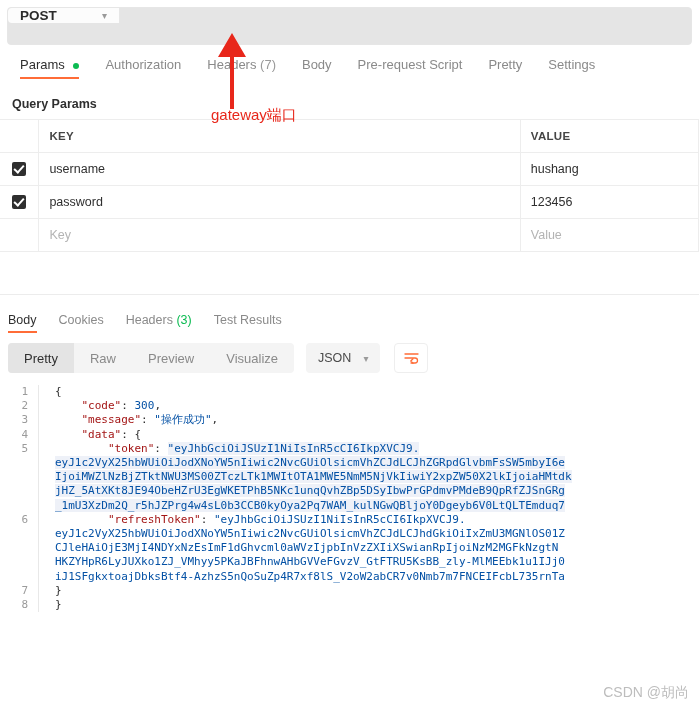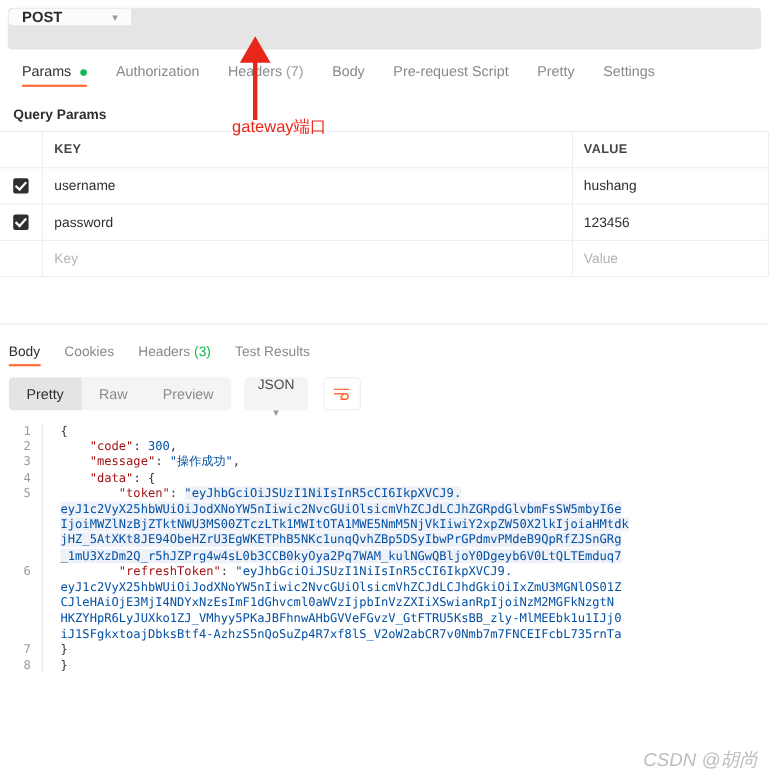--- a/index.html
+++ b/index.html
@@ -130,21 +130,21 @@
   }
   .seg-item {
     display: flex; align-items: center; padding: 0 16px;
     font-size: 13px; color: #8a8a8a;
   }
   .seg-item.active { background: #e4e4e4; color: #2f2f2f; }
   .fmt {
     display: flex; align-items: center; gap: 12px;
     height: 30px; padding: 0 12px;
     background: #f4f4f4; border-radius: 4px;
-    font-size: 12.5px; color: #4a4a4a; margin-left: 4px; flex-direction: column;
+    font-size: 12.5px; color: #4a4a4a; margin-left: 4px;
   }
   .wrapbtn {
     width: 34px; height: 30px; border: 1px solid #eee; border-radius: 4px;
     display: flex; align-items: center; justify-content: center;
     margin-left: 6px;
   }
 
   
   .code {
     position: relative;
@@ -178,21 +178,21 @@
   .anno-text {
     position: absolute; left: 211px; top: 99px;
     font-size: 15px; color: #e8271b;
     font-family: "Liberation Sans", sans-serif;
     white-space: nowrap;
   }
   svg.arrow { position: absolute; left: 208px; top: 24px; }
 
   .watermark {
     position: absolute; right: 10px; bottom: 6px;
-    font-size: 17px; color: #bdbdbd; font-style: italic;
+    font-size: 14px; color: #bdbdbd;
   }
 </style>
 </head>
 <body>
 
 <div class="app">
 
   <div class="urlbar">
     <div class="method-select">
       <span>POST</span>
@@ -276,20 +276,23 @@
     <div class="seg">
       <div class="seg-item active">
           <span>Pretty</span>
         </div>
       <div class="seg-item">
           <span>Raw</span>
         </div>
       <div class="seg-item">
           <span>Preview</span>
         </div>
+      <div class="seg-item">
+          <span>Visualize</span>
+        </div>
     </div>
     <div class="fmt">
       <span>JSON</span>
       <span class="chev">▾</span>
     </div>
     <div class="wrapbtn">
       <svg width="15" height="13" viewBox="0 0 15 13">
         <path d="M1 2h13M1 6h10a2.5 2.5 0 010 5H7" stroke="#ff6c37" stroke-width="1.3" fill="none" stroke-linecap="round"></path>
         <path d="M9 8.7L6.8 11 9 13.2" stroke="#ff6c37" stroke-width="1.3" fill="none" stroke-linecap="round" stroke-linejoin="round" transform="translate(0,-2)"></path>
       </svg>

